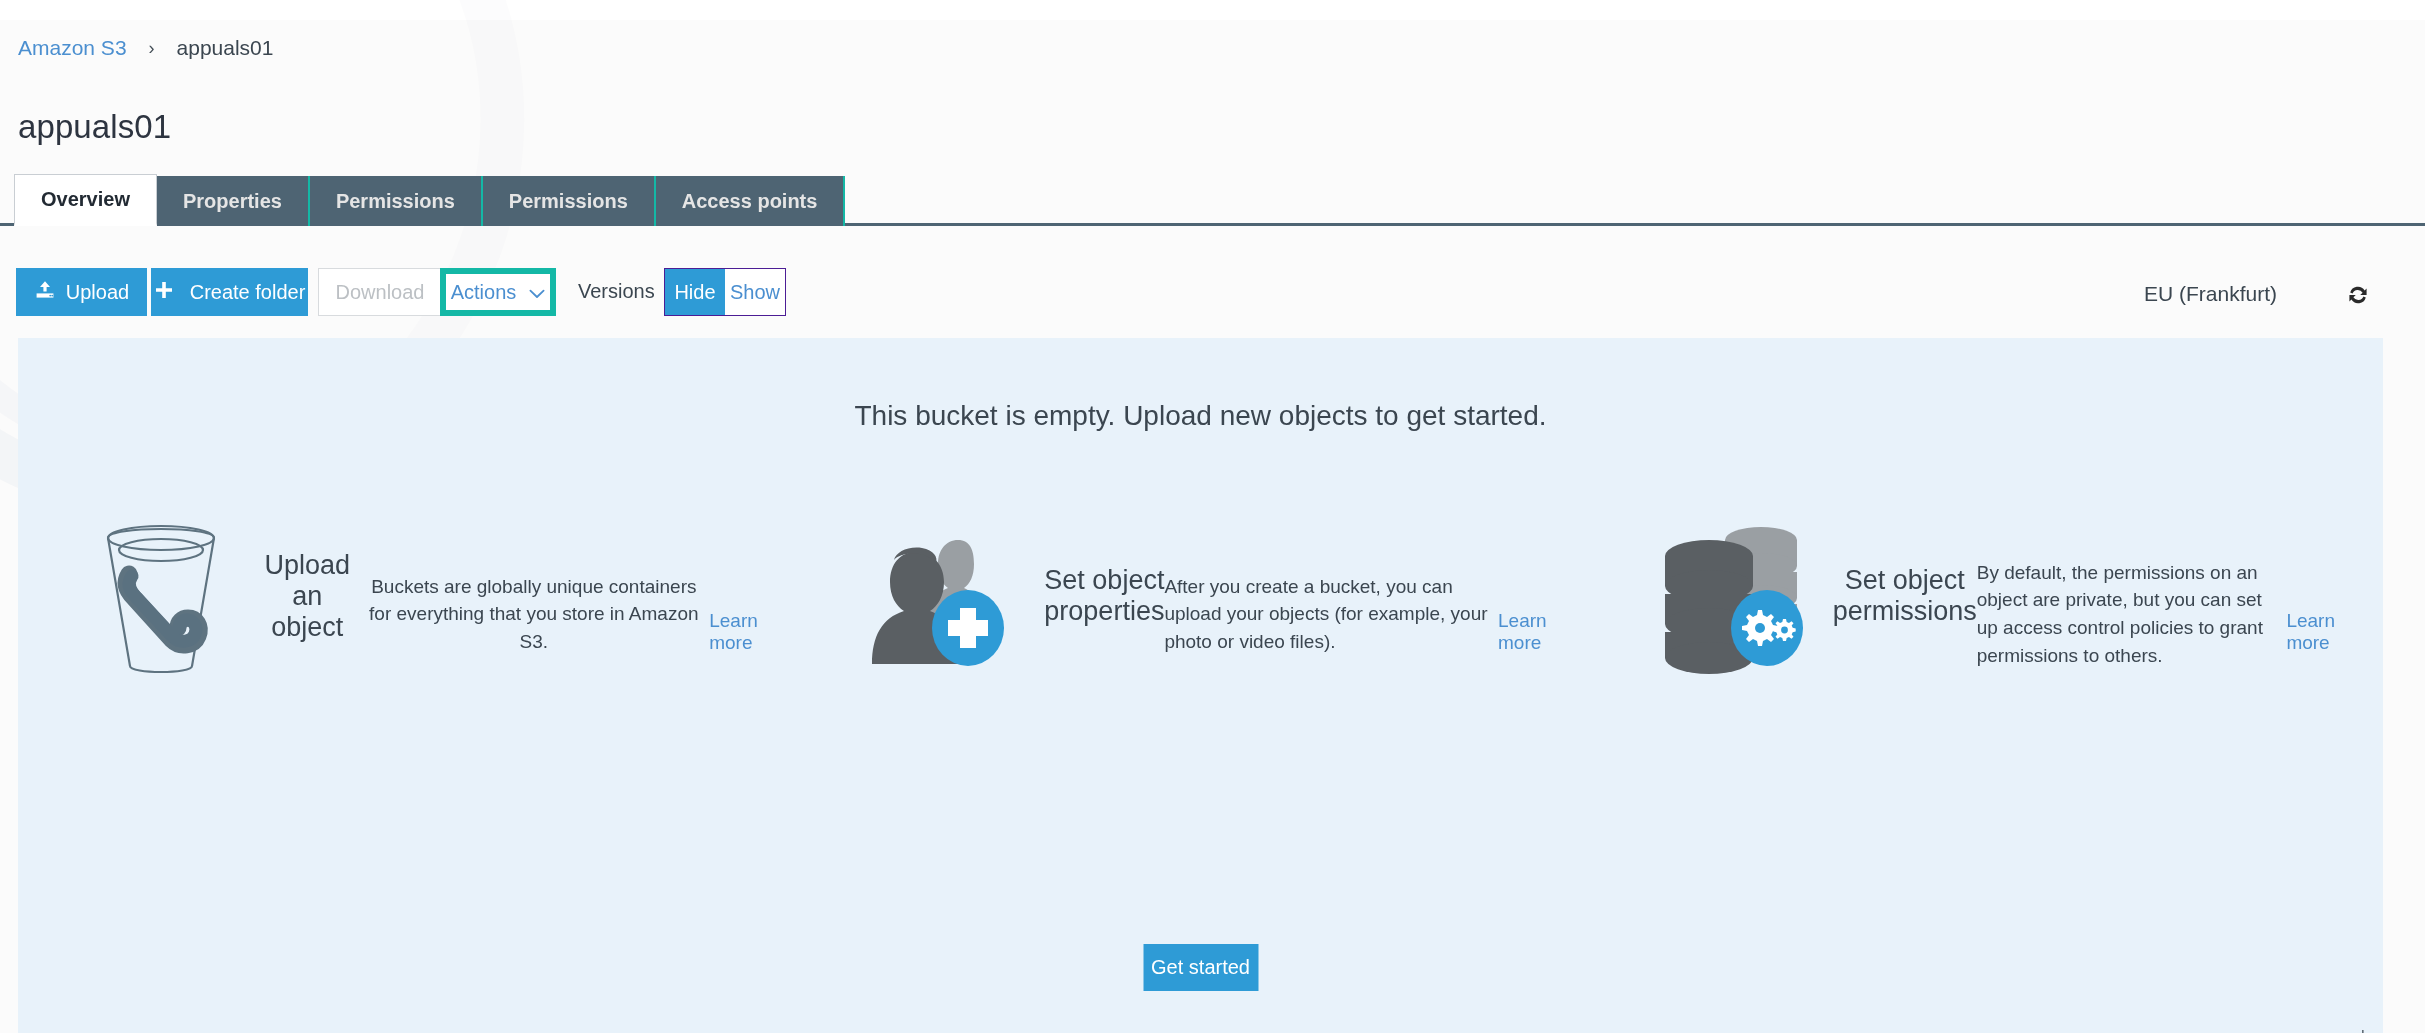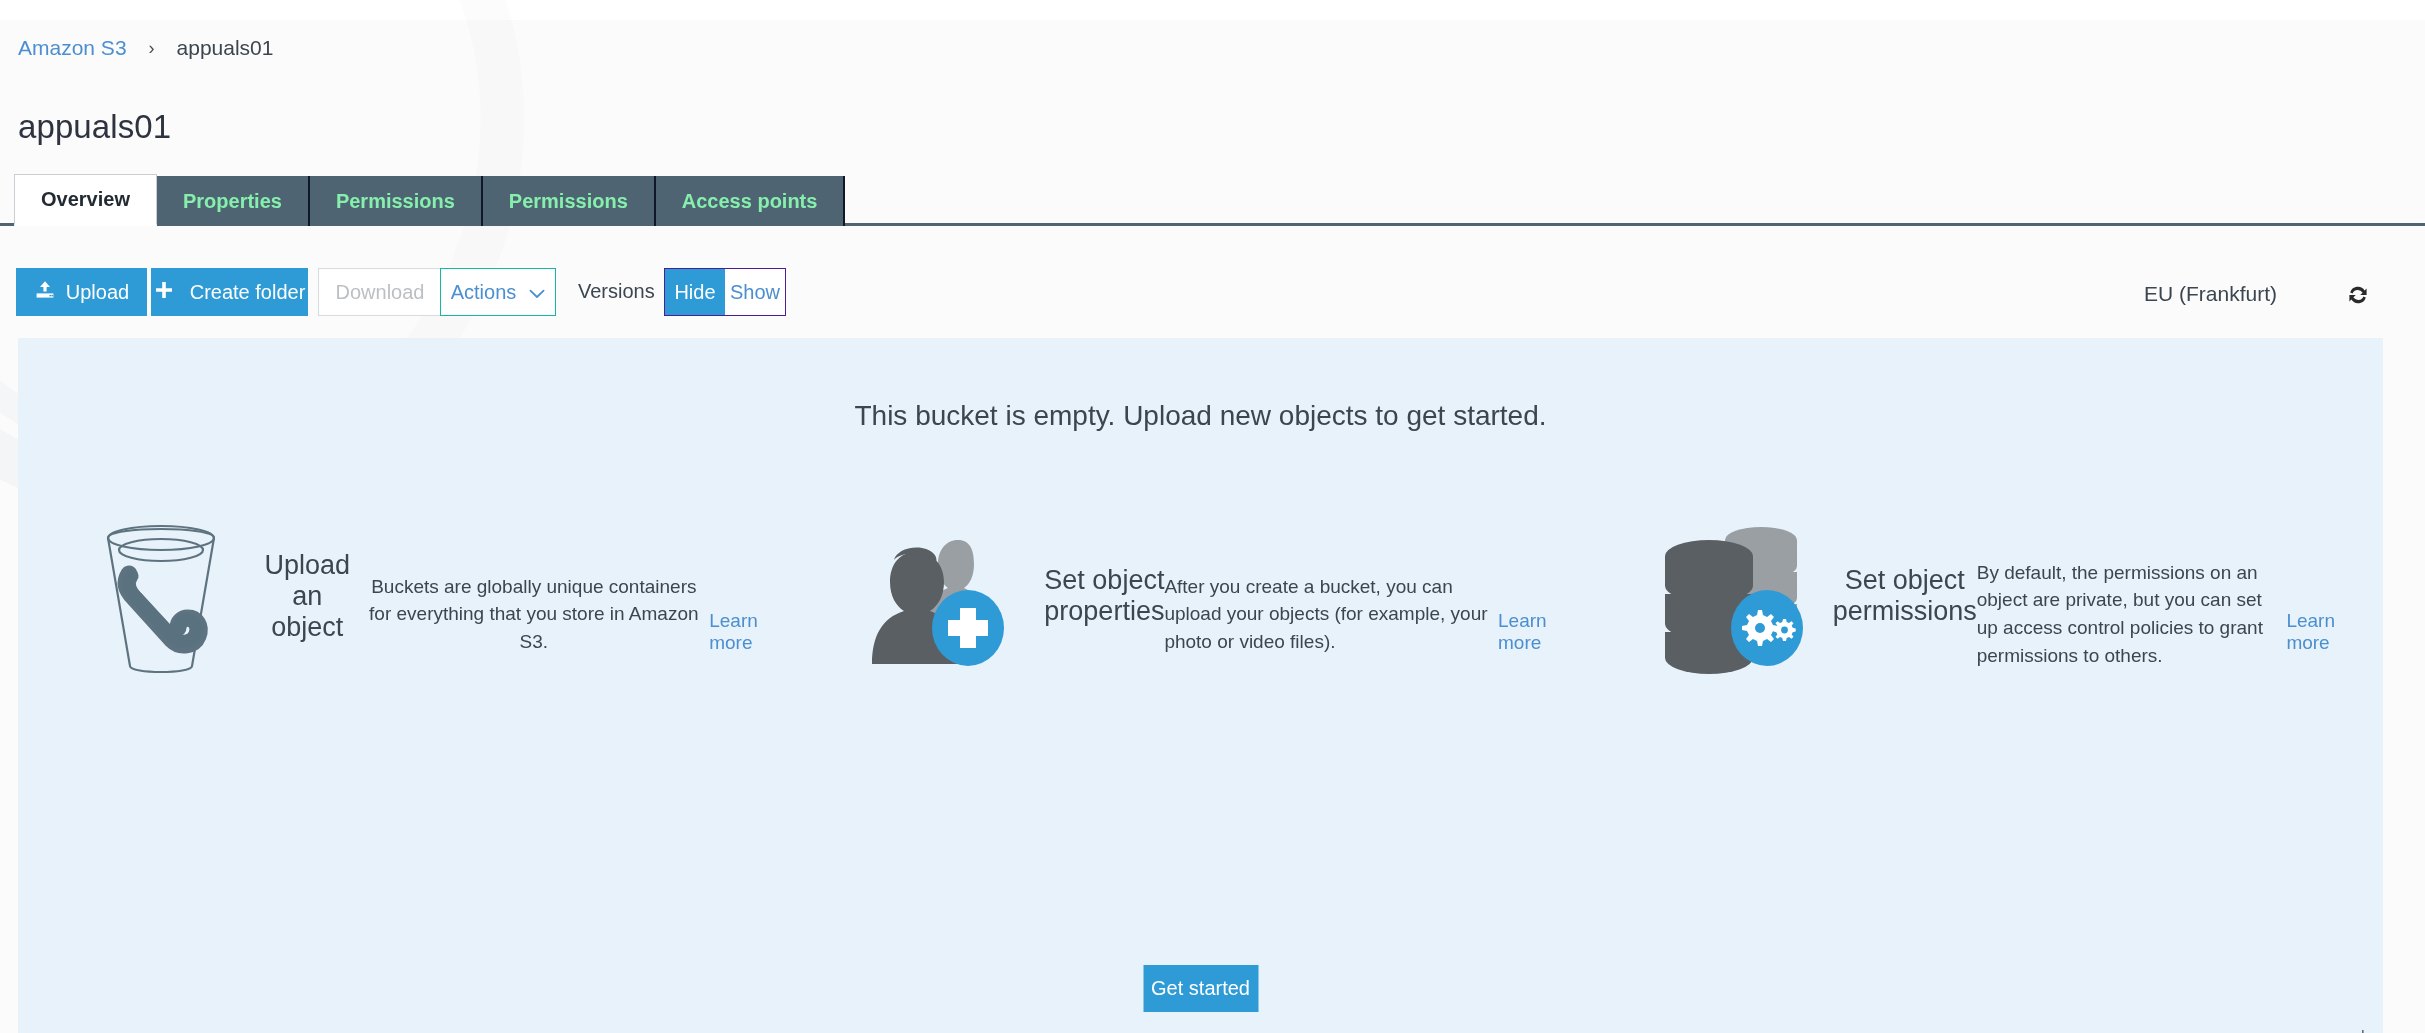--- a/index.html
+++ b/index.html
@@ -91,23 +91,23 @@
   }
   .tab {
     position: relative;
     height: 50px;
     display: flex;
     align-items: center;
     justify-content: center;
     padding: 0 26px;
     font-size: 20px;
     font-weight: 700;
-    color: #86efac;
+    color: #e5e5e5;
     background: #4e6473;
-    border-right: 2px solid #0f172a;
+    border-right: 2px solid #14b8a6;
     cursor: pointer;
     z-index: 2;
   }
   .tab:first-child { margin-left: 14px; }
   .tab.active {
     background: #ffffff;
     color: #222a33;
     height: 52px;
     border: 1px solid #c9ced3;
     border-bottom: 3px solid #ffffff;
@@ -141,21 +141,21 @@
     left: 318px; width: 124px;
     background: #ffffff;
     color: #bcc0c4;
     border: 1px solid #d8dbde;
     cursor: default;
   }
   .btn-actions {
     left: 440px; width: 116px;
     background: #ffffff;
     color: #4b8fd0;
-    border: 1px solid #14b8a6;
+    border: 6px solid #14b8a6;
     gap: 13px;
   }
   .versions-label {
     position: absolute;
     left: 578px; top: 12px;
     font-size: 20px;
     color: #3b4650;
   }
   .toggle-group {
     position: absolute;
@@ -249,21 +249,21 @@
     font-size: 19px;
     color: #4b8fd0;
     text-decoration: none;
     cursor: pointer;
   }
 
   .get-started {
     position: absolute;
     left: 50%;
     transform: translateX(-50%);
-    top: 627px;
+    top: 606px;
     width: 115px; height: 47px;
     background: #2e9bd6;
     color: #ffffff;
     border: none;
     font-size: 20px;
     cursor: pointer;
     font-family: "Liberation Sans", sans-serif;
   }
 
   .watermark {

